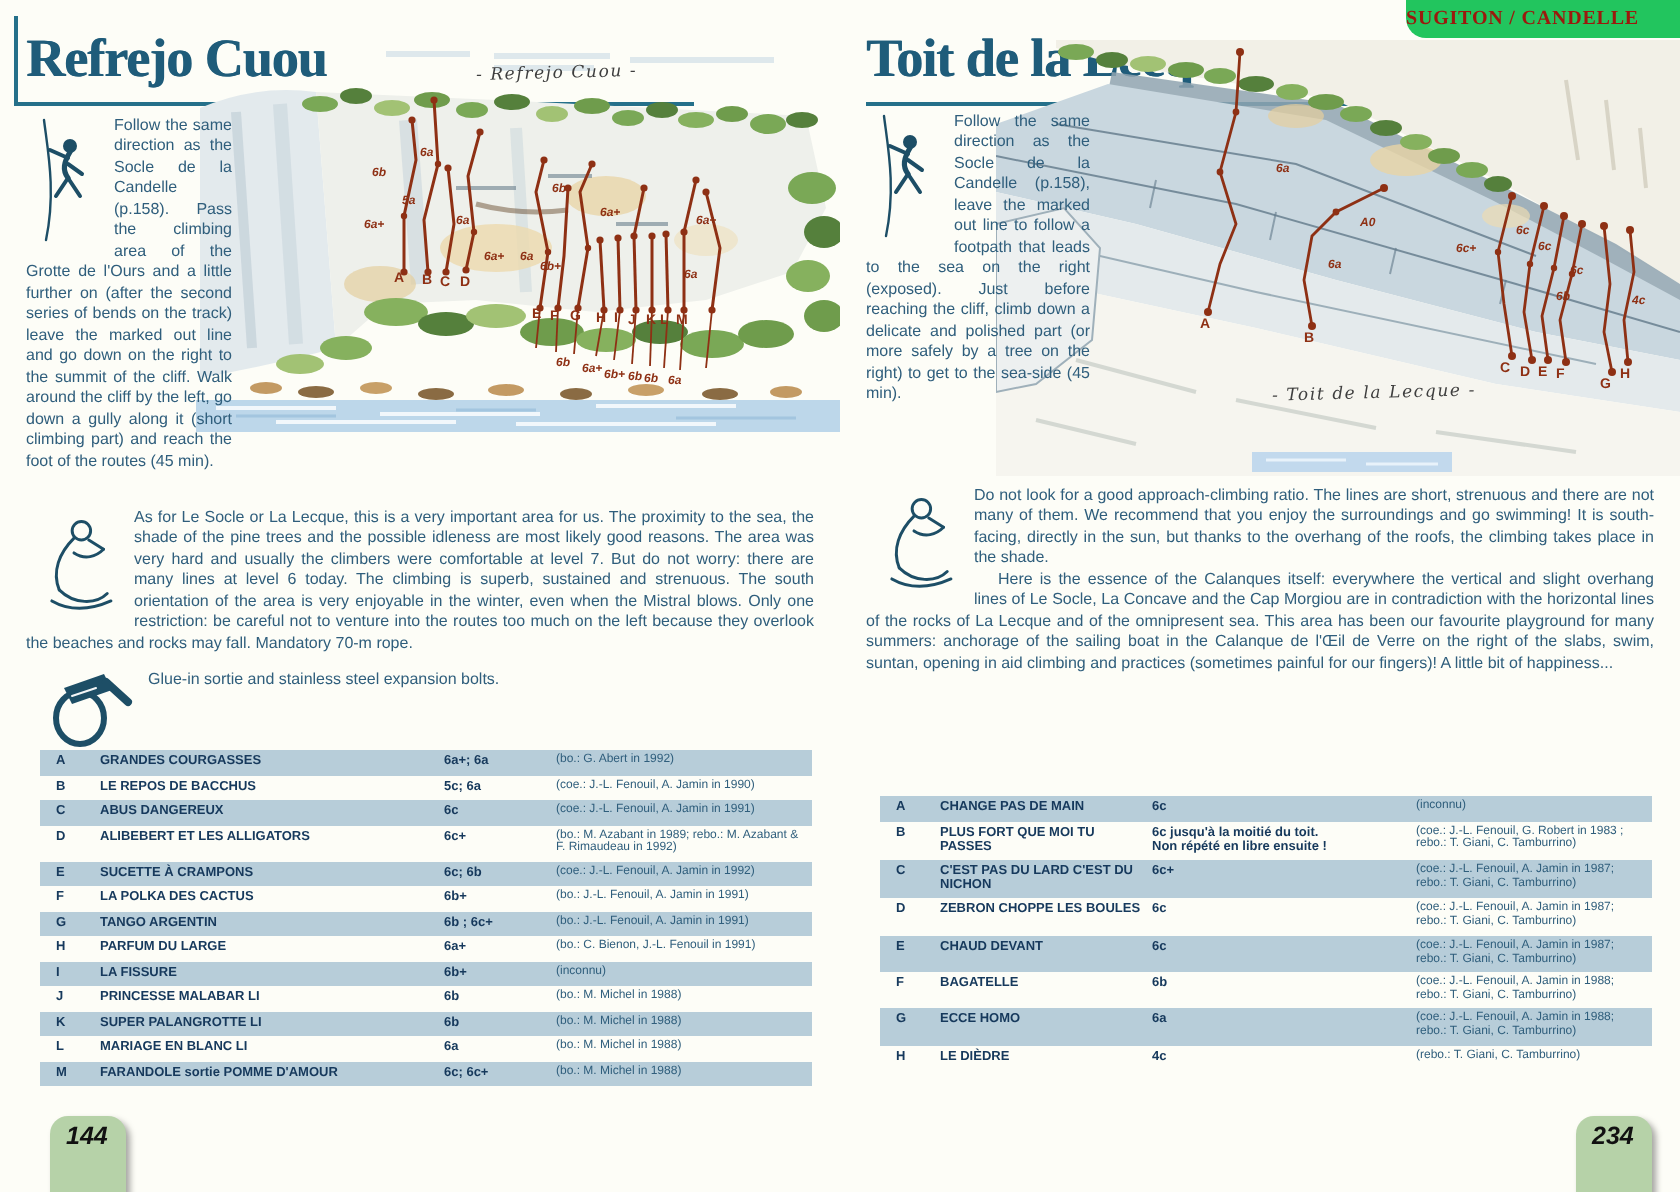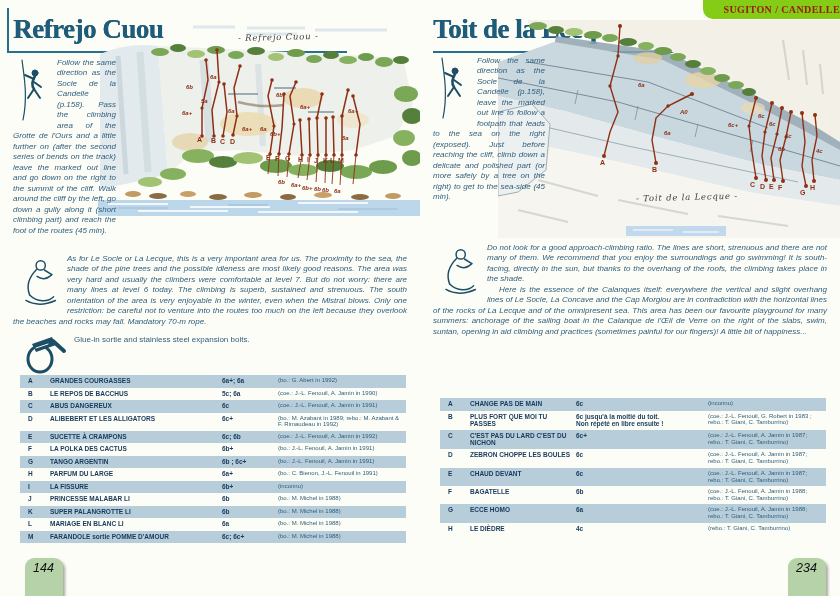--- a/index.html
+++ b/index.html
@@ -8,27 +8,27 @@
   .page{position:absolute;top:0;height:596px;width:420px;}
   #page-left{left:0;} #page-right{left:420px;}
 
   
   .title{position:absolute;margin:0;font-family:"Liberation Serif",serif;font-weight:bold;
          font-size:27px;letter-spacing:-0.5px;color:#1f5c7a;text-shadow:0.4px 0 0 #1f5c7a;}
   .rule-h{position:absolute;height:2px;background:#25708a;}
   .rule-v{position:absolute;width:2px;background:#25708a;}
 
   
-  .tag{position:absolute;left:283px;top:0;width:137px;height:19px;background:#84cc16;
-       border-radius:0 0 0 10px;display:flex;align-items:center;justify-content:flex-end;}
+  .tag{position:absolute;left:283px;top:0;width:137px;height:19px;background:#22c55e;
+       border-radius:0 0 0 10px;display:flex;align-items:center;justify-content:flex-start;}
   .tag span{font-family:"Liberation Serif",serif;font-weight:bold;font-size:10px;
             letter-spacing:.4px;color:#9b190d;}
 
   
-  .bodytext{font-size:8px;line-height:1.31;color:#2f5e7c;text-align:justify;margin:0;font-style:italic;}
+  .bodytext{font-size:8px;line-height:1.31;color:#2f5e7c;text-align:justify;margin:0;}
   .intro-wrap{position:absolute;z-index:2;}
   .spacer{float:right;}
   .icon{float:left;margin:0 6px 2px 0;}
   .icon svg{display:block;}
   .desc{position:absolute;z-index:2;}
   .equip{position:absolute;z-index:2;display:flex;align-items:flex-start;}
   .equip .etext{font-size:8px;color:#2f5e7c;margin-top:9px;}
 
   
   .rtable{position:absolute;width:386px;z-index:3;}
@@ -46,21 +46,21 @@
   .illus{position:absolute;z-index:1;}
   .illus svg{position:absolute;left:0;top:0;}
   .lbl-grade{position:absolute;font-size:6px;font-weight:bold;font-style:italic;color:#8e3014;z-index:2;}
   .lbl-letter{position:absolute;font-size:7px;font-weight:bold;color:#8e3014;z-index:2;}
   .lbl-hand{position:absolute;font-family:"DejaVu Serif",serif;font-style:italic;font-size:8.5px;
             letter-spacing:.8px;color:#3e3e3e;transform:rotate(-1.5deg);white-space:nowrap;z-index:2;}
 
   
   .ptab{position:absolute;width:38px;height:40px;background:#b6d2a8;border-radius:9px 9px 0 0;
         box-shadow:2px 2px 3px rgba(0,0,0,.35);z-index:4;}
-  .ptab span{display:block;padding:3px 15px 0 8px;font-size:12.5px;font-weight:normal;font-style:italic;color:#111;}
+  .ptab span{display:block;padding:3px 15px 0 8px;font-size:12.5px;font-weight:bold;font-style:italic;color:#111;}
 </style>
 </head>
 <body>
 
 <div class="spread">
 
   <div class="page" id="page-left">
     <div class="rule-v" style="left:7px;top:8px;height:45px;"></div>
     <h1 class="title" style="left:13px;top:14px;">Refrejo Cuou</h1>
     <div class="rule-h" style="left:7px;top:51px;width:340px;"></div>

